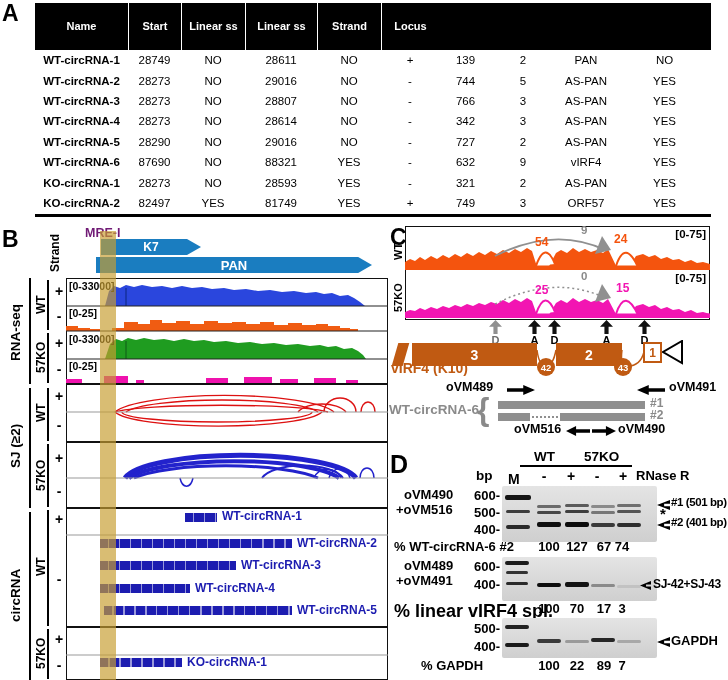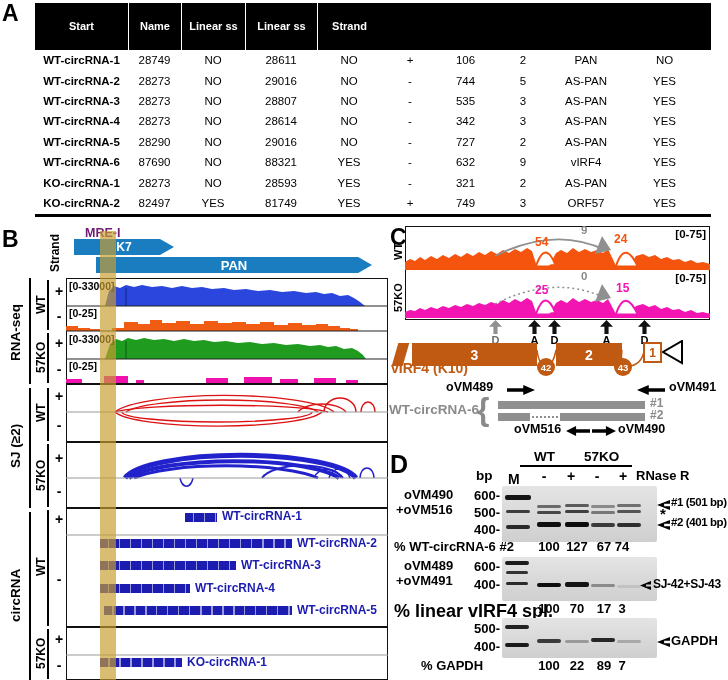--- a/index.html
+++ b/index.html
@@ -106,36 +106,37 @@
 </style>
 </head>
 <body>
 
 <div class="fig">
 
   <div class="abs panel-label" style="left:2px;top:2px">A</div>
   <div class="abs tableA">
     <div class="thead">
 
-    <div class="th">Start</div>
-        <div class="th">Name</div>
+    <div class="th">Name</div>
+        <div class="th">Start</div>
         <div class="th">Linear ss</div>
         <div class="th">Linear ss</div>
         <div class="th">Strand</div>
+        <div class="th">Locus</div>
       </div>
     <div>
 
     <div class="tr">
         <div class="td name">WT-circRNA-1</div>
         <div class="td">28749</div>
         <div class="td">NO</div>
         <div class="td">28611</div>
         <div class="td">NO</div>
         <div class="td">+</div>
-        <div class="td">106</div>
+        <div class="td">139</div>
         <div class="td">2</div>
         <div class="td">PAN</div>
         <div class="td">NO</div>
       </div>
         <div class="tr">
         <div class="td name">WT-circRNA-2</div>
         <div class="td">28273</div>
         <div class="td">NO</div>
         <div class="td">29016</div>
         <div class="td">NO</div>
@@ -145,21 +146,21 @@
         <div class="td">AS-PAN</div>
         <div class="td">YES</div>
       </div>
         <div class="tr">
         <div class="td name">WT-circRNA-3</div>
         <div class="td">28273</div>
         <div class="td">NO</div>
         <div class="td">28807</div>
         <div class="td">NO</div>
         <div class="td">-</div>
-        <div class="td">535</div>
+        <div class="td">766</div>
         <div class="td">3</div>
         <div class="td">AS-PAN</div>
         <div class="td">YES</div>
       </div>
         <div class="tr">
         <div class="td name">WT-circRNA-4</div>
         <div class="td">28273</div>
         <div class="td">NO</div>
         <div class="td">28614</div>
         <div class="td">NO</div>
@@ -259,21 +260,21 @@
   <div class="abs bracket" style="left:29px;top:388px;height:120px"></div>
   <div class="abs bracket" style="left:29px;top:512px;height:168px"></div>
   <div class="abs bracket" style="left:47px;top:280px;height:50px"></div>
   <div class="abs bracket" style="left:47px;top:333px;height:50px"></div>
   <div class="abs bracket" style="left:47px;top:388px;height:53px"></div>
   <div class="abs bracket" style="left:47px;top:444px;height:63px"></div>
   <div class="abs bracket" style="left:47px;top:510px;height:116px"></div>
   <div class="abs bracket" style="left:47px;top:629px;height:50px"></div>
 
   <div class="abs" style="left:85px;top:226px;font-size:12.5px;color:#701a75">MRE-I</div>
-  <div class="abs geneArrow k7" style="left:74px;top:239px;width:100px;height:16px">
+  <div class="abs geneArrow k7" style="left:101px;top:239px;width:100px;height:16px">
     <span>K7</span>
   </div>
   <div class="abs geneArrow pan" style="left:96px;top:257px;width:276px;height:16px">
     <span>PAN</span>
   </div>
 
   <div class="abs bbox"></div>
   <svg class="abs" style="left:66px;top:278px" width="322" height="402" viewBox="0 0 322 402">
 
     <polygon fill="#2a46dd" points="39,28 43,13 48,8 54,10 60,7 68,9 76,7 86,9 96,8 106,10 116,8 126,10 136,9 146,11 158,10 168,12 180,11 192,13 204,12 216,14 228,13 240,15 250,14 258,16 266,15 274,18 282,17 288,20 294,24 299,28"></polygon>

